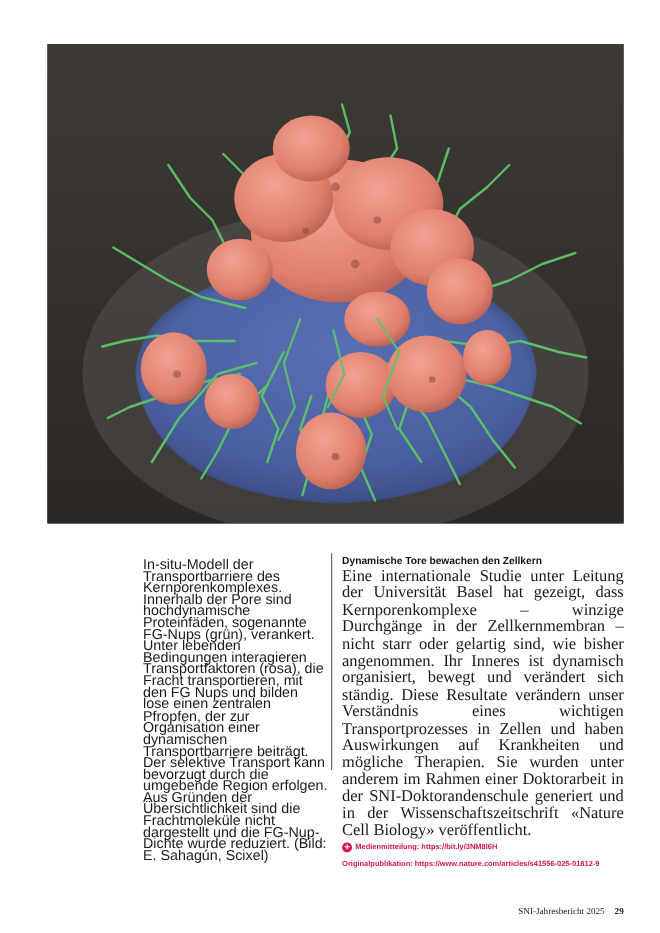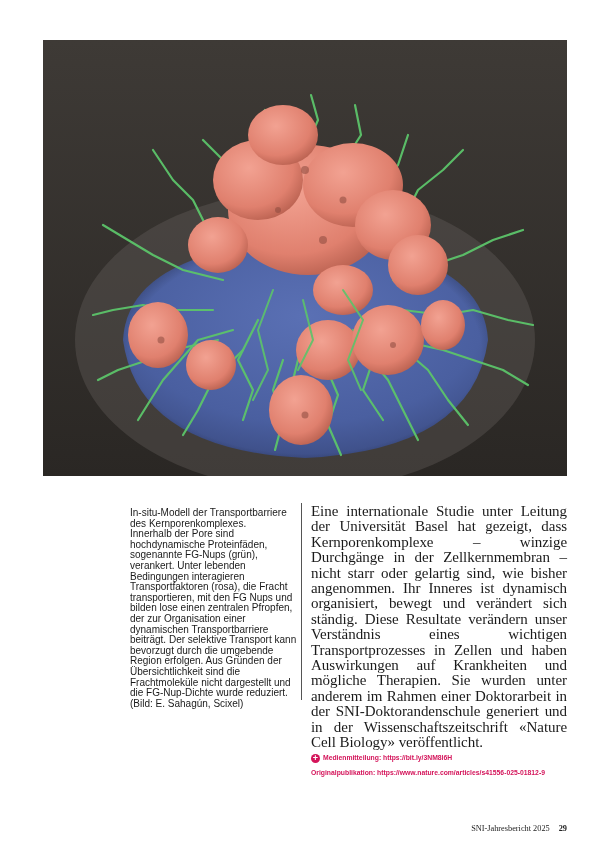--- a/index.html
+++ b/index.html
@@ -7,21 +7,21 @@
 
   .figure {
     position: absolute; left: 43px; top: 40px; width: 524px; height: 436px;
     background: radial-gradient(ellipse 120% 90% at 50% 10%, #4a4540 0%, #3a3632 40%, #2c2926 75%, #221f1d 100%);
     overflow: hidden;
   }
   .figure svg { position: absolute; left: 0; top: 0; width: 100%; height: 100%; }
 
   .caption {
     position: absolute; left: 130px; top: 508px; width: 168px;
-    font-family: "Liberation Sans", sans-serif; font-size: 10px; line-height: 10.6px;
+    font-family: "Liberation Sans", sans-serif; font-size: 13px; line-height: 10.6px;
     color: #1a1a1a;
   }
   .caption p { margin: 0; }
 
   .divider {
     position: absolute; left: 301px; top: 503px; width: 1px; height: 197px;
     background: #555;
   }
 
   .article {
@@ -145,20 +145,21 @@
 </div>
 
 <div class="caption">
   <p>In-situ-Modell der Transportbarriere des Kernporenkomplexes.</p>
   <p>Innerhalb der Pore sind hochdynamische Proteinfäden, sogenannte FG-Nups (grün), verankert. Unter lebenden Bedingungen interagieren Transportfaktoren (rosa), die Fracht transportieren, mit den FG Nups und bilden lose einen zentralen Pfropfen, der zur Organisation einer dynamischen Transportbarriere beiträgt. Der selektive Transport kann bevorzugt durch die umgebende Region erfolgen. Aus Gründen der Übersichtlichkeit sind die Frachtmoleküle nicht dargestellt und die FG-Nup-Dichte wurde reduziert. (Bild: E. Sahagún, Scixel)</p>
 </div>
 
 <div class="divider"></div>
 
 <div class="article">
+  <h2>Dynamische Tore bewachen den Zellkern</h2>
   <p class="body">Eine internationale Studie unter Leitung der Universität Basel hat gezeigt, dass Kernporenkomplexe – winzige Durchgänge in der Zellkernmembran – nicht starr oder gelartig sind, wie bisher angenommen. Ihr Inneres ist dynamisch organisiert, bewegt und verändert sich ständig. Diese Resultate verändern unser Verständnis eines wichtigen Transportprozesses in Zellen und haben Auswirkungen auf Krankheiten und mögliche Therapien. Sie wurden unter anderem im Rahmen einer Doktorarbeit in der SNI-Doktorandenschule generiert und in der Wissenschaftszeitschrift «Nature Cell Biology» veröffentlicht.</p>
   <div class="link-row">
     <span class="plus">+</span><span>Medienmitteilung: https://bit.ly/3NM8l6H</span>
   </div>
   <div class="link-row">
     <span>Originalpublikation: https://www.nature.com/articles/s41556-025-01812-9</span>
   </div>
 </div>
 
 <div class="footer">

